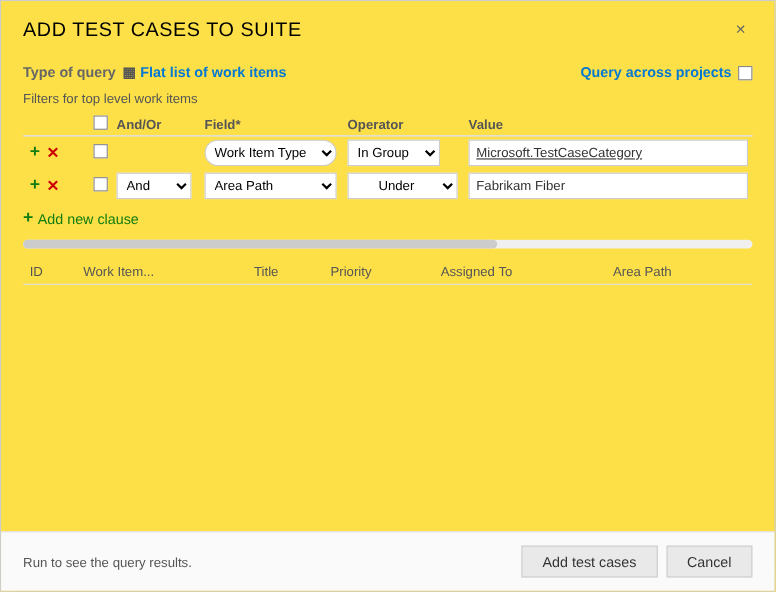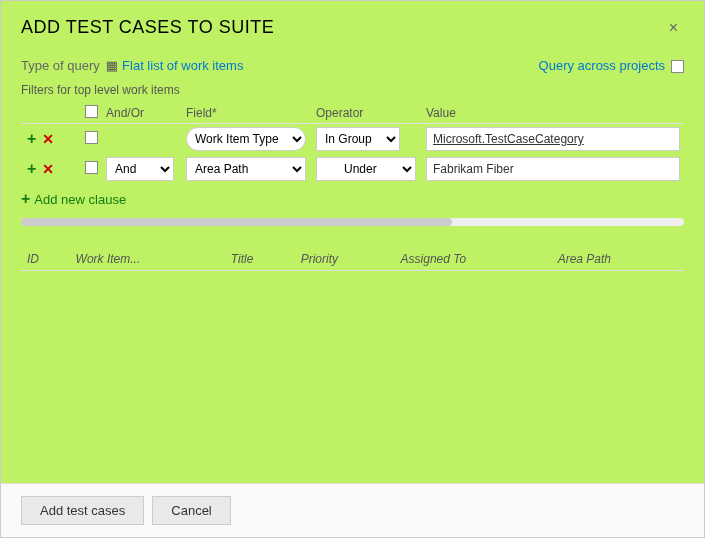--- a/index.html
+++ b/index.html
@@ -8,21 +8,21 @@
       font-size: 13px;
       background: #f0f0f0;
       display: flex;
       justify-content: center;
       align-items: center;
       height: 100vh;
     }
     .dialog {
       width: 705px;
       height: 538px;
-      background: #bef264;
+      background: #fde047;
       border: 1px solid #ccc;
       box-shadow: 0 4px 20px rgba(0,0,0,0.3);
       display: flex;
       flex-direction: column;
       position: relative;
     }
     .dialog-header {
       display: flex;
       justify-content: space-between;
       align-items: center;
@@ -49,20 +49,21 @@
       padding: 0 20px;
       overflow: hidden;
       display: flex;
       flex-direction: column;
     }
     .query-type-row {
       display: flex;
       justify-content: space-between;
       align-items: center;
       padding: 10px 0 6px 0;
+      font-weight: bold;
     }
     .query-type-left {
       display: flex;
       align-items: center;
       gap: 6px;
     }
     .type-of-query-label {
       color: #666;
       font-size: 13px;
     }
@@ -97,21 +98,21 @@
       color: #555;
       font-size: 12px;
       padding: 4px 0 6px 0;
     }
     .filter-table {
       width: 100%;
       border-collapse: collapse;
     }
     .filter-table th {
       text-align: left;
-      font-weight: 400;
+      font-weight: 700;
       color: #555;
       font-size: 12px;
       padding: 2px 4px;
       border-bottom: 1px solid #e0e0e0;
     }
     .filter-table td {
       padding: 3px 4px;
       vertical-align: middle;
     }
     .row-actions {
@@ -223,22 +224,21 @@
     .refresh-icon {
       font-size: 16px;
       color: #555;
       cursor: pointer;
       background: none;
       border: none;
     }
     .results-table {
       width: 100%;
       border-collapse: collapse;
-      margin-top: 16px;
-      font-style: italic;
+      margin-top: 4px;
     }
     .results-table th {
       text-align: left;
       font-weight: 400;
       color: #555;
       font-size: 12px;
       padding: 4px 6px;
       border-bottom: 1px solid #e0e0e0;
     }
     .results-area {
@@ -422,19 +422,20 @@
         </thead>
         <tbody>
           
         </tbody>
       </table>
     </div>
 
   </div>
 
   <div class="dialog-footer">
+    <span class="footer-note">Run to see the query results.</span>
     <div class="footer-buttons">
       <button class="btn-add-tests">Add test cases</button>
       <button class="btn-cancel">Cancel</button>
     </div>
   </div>
 
 </div>
 
 </body></html>

